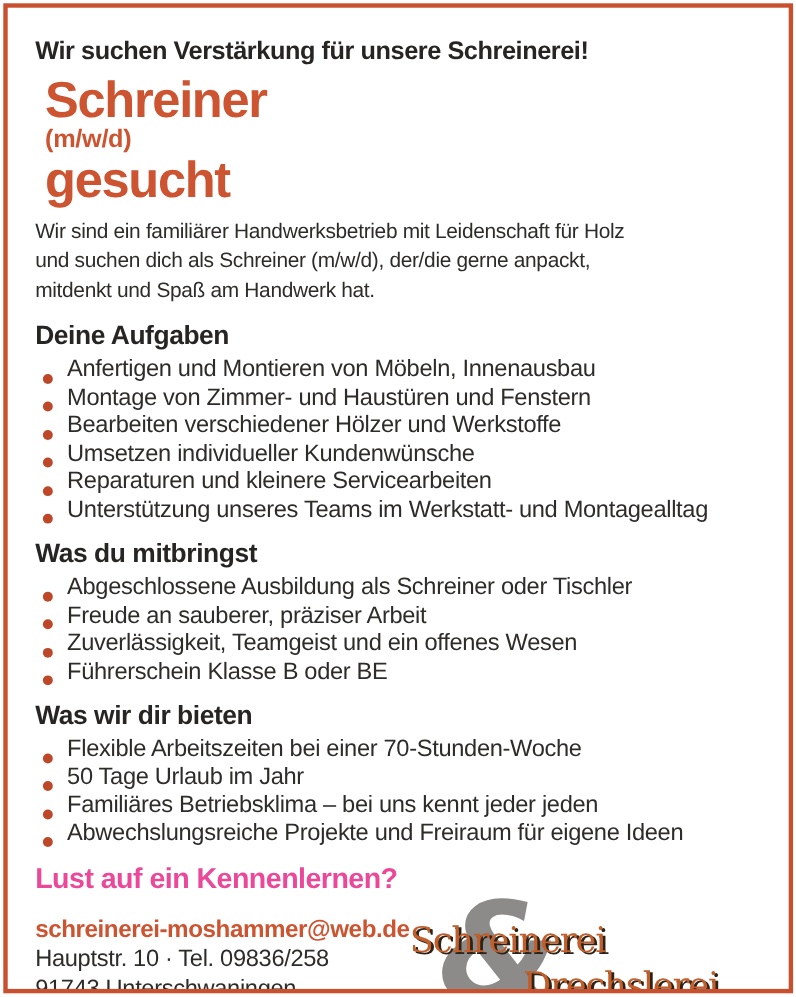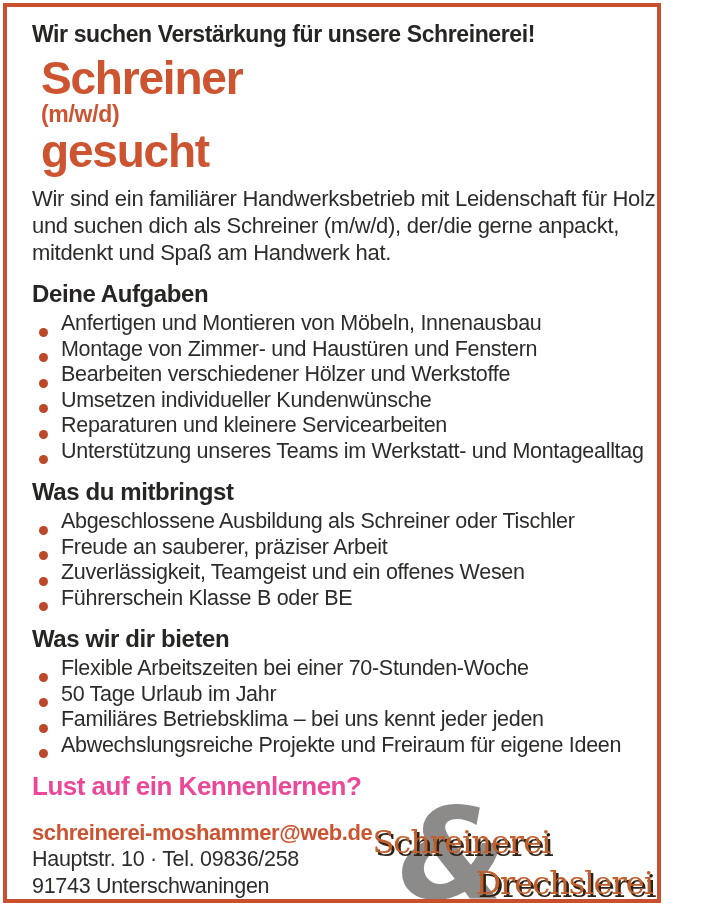--- a/index.html
+++ b/index.html
@@ -5,24 +5,24 @@
   * { margin: 0; padding: 0; box-sizing: border-box; }
   html, body {
     width: 724px; height: 906px;
     background: #ffffff;
     font-family: "Liberation Sans", sans-serif;
     overflow: hidden;
   }
   .flyer {
     position: absolute;
     left: 3px; top: 3px;
-    width: 658px; height: 900px;
+    width: 718px; height: 900px;
     border: 4px solid #c8502e;
     background: #ffffff;
-    padding: 14px 24px 0 25px;
+    padding: 26px 24px 0 25px;
     overflow: hidden;
   }
   .kicker {
     font-size: 23px;
     font-weight: bold;
     color: #262523;
     letter-spacing: -0.4px;
     white-space: nowrap;
   }
   .title {
@@ -30,21 +30,21 @@
     color: #cc5431;
     display: flex;
     align-items: baseline;
     white-space: nowrap;
     flex-direction: column;
   }
   .title .big { font-size: 46px; font-weight: bold; letter-spacing: -1.2px; line-height: 1; }
   .title .small { font-size: 23px; font-weight: bold; margin: 0 10px 0 9px; letter-spacing: -0.3px; }
   .intro { margin-top: 11px; }
   .bodyline {
-    font-size: 22px;
+    font-size: 19px;
     color: #2d2c2a;
     line-height: 27px;
     letter-spacing: -0.3px;
     white-space: nowrap;
   }
   .section-heading {
     font-size: 24px;
     font-weight: bold;
     color: #262523;
     letter-spacing: -0.4px;

